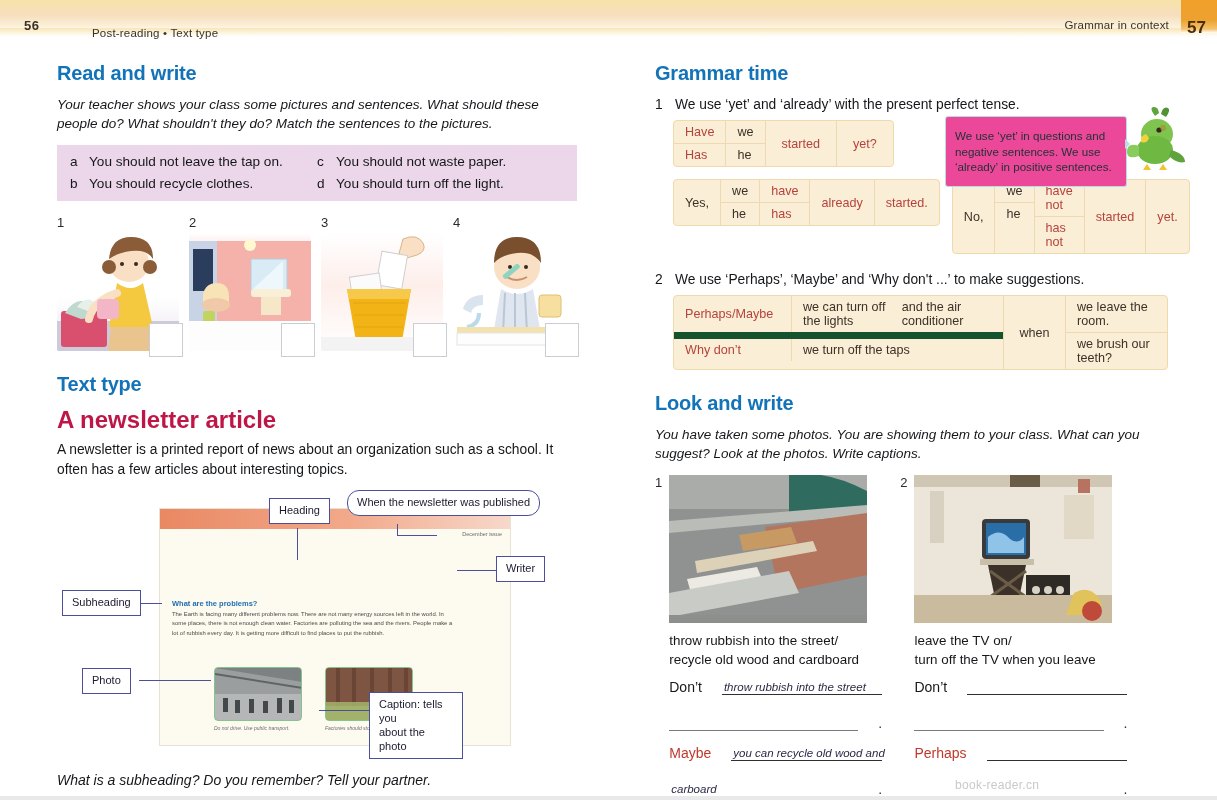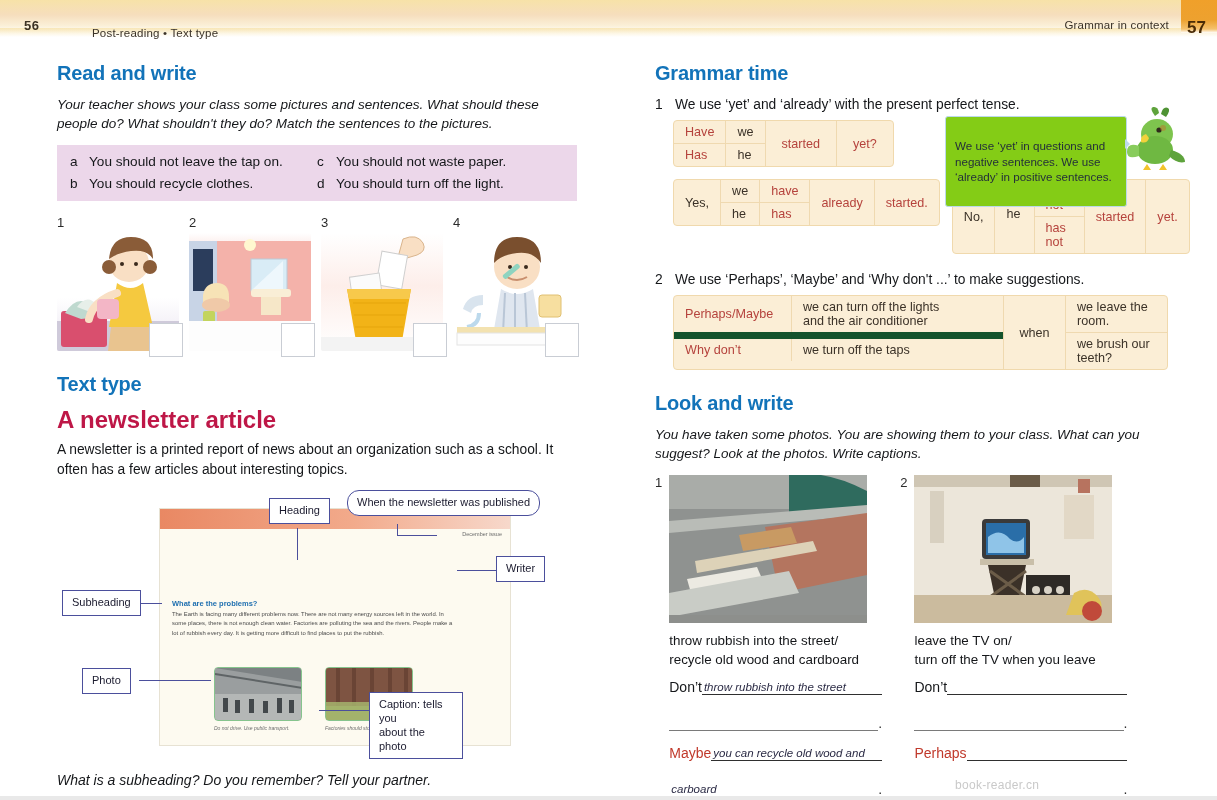--- a/index.html
+++ b/index.html
@@ -161,22 +161,22 @@
   .gcell{
     padding:4px 11px; font-size:12.6px; color:#3b3228;
     border-right:1px solid #efd9b0; display:flex; align-items:center;
   }
   .gcell:last-child{ border-right:none; }
   .gcell.red{ color:#b5423c; }
   .gcell.stack{ flex-direction:column; align-items:flex-start; padding:0; border-right:1px solid #efd9b0;}
   .gcell.stack > div{ padding:4px 11px; width:100%; }
   .gcell.stack > div:first-child{ border-bottom:1px solid #efd9b0; }
   .bubble{
-    position:absolute; background:#84cc16; border:1px solid #bcd9ea;
-    border-radius:3px; padding:21px 9px; font-size:11.6px; color:#24303a;
+    position:absolute; background:#ec4899; border:1px solid #bcd9ea;
+    border-radius:3px; padding:11px 9px; font-size:11.6px; color:#24303a;
     line-height:1.35; width:182px;
   }
   .bubble:after{
     content:""; position:absolute; right:-9px; top:22px;
     border:5px solid transparent; border-left-color:#bcd9ea;
   }
   .parrot{ position:absolute; width:62px; height:66px; }
 
   
   .lw-row{ display:flex; gap:18px; margin-top:12px; }
@@ -186,21 +186,21 @@
   .photo1{
     background:
       linear-gradient(180deg,#9a9a96 0%,#8e8e8a 14%,#7e7e7b 15%,#8c8c89 30%, #b7a89a 31%, #a49387 46%, #8d8d8a 47%, #9b9b97 100%);
     position:relative;
   }
   .photo2{
     background:linear-gradient(180deg,#efe9de 0%,#e8e0d2 55%,#d9cdb8 100%);
     position:relative;
   }
   .cap-text{ font-size:13.4px; color:#15171a; line-height:1.4; margin-top:9px; }
-  .ans-line{ display:flex; align-items:flex-end; gap:0; margin-top:9px; }
+  .ans-line{ display:flex; align-items:flex-end; gap:20px; margin-top:9px; }
   .ans-lead{ font-size:14px; color:#15171a; white-space:nowrap; }
   .ans-lead.red{ color:#c0392b; }
   .rule{ flex:1; border-bottom:1.4px solid #2f2f2f; height:15px; position:relative; }
   .rule.thin{ border-bottom:1px solid #7a7a7a; }
   .hand{
     position:absolute; left:2px; bottom:1px; font-size:11.5px; color:#2a2a44;
     font-style:italic; white-space:nowrap;
   }
   .dot-end{ font-size:14px; color:#2f2f2f; }
   .watermark{
@@ -490,21 +490,21 @@
   <div class="num-item" style="margin-top:18px">
     <span class="n">2</span>
     <span>We use ‘Perhaps’, ‘Maybe’ and ‘Why don't ...’ to make suggestions.</span>
   </div>
 
   <div class="gtable" style="margin-left:18px; display:block; width:495px">
     <div class="grow">
       <div style="flex:0 0 330px; border-right:1px solid #efd9b0">
         <div class="grow" style="border-bottom:7px solid #14532d">
           <div class="gcell red" style="flex:0 0 118px">Perhaps/Maybe</div>
-          <div class="gcell" style="flex:1; flex-direction:column; align-items:flex-start; border-right:none">
+          <div class="gcell" style="flex:1; flex-direction:row; align-items:flex-start; border-right:none">
             <div>we can turn off the lights</div>
             <div>and the air conditioner</div>
           </div>
         </div>
         <div class="grow">
           <div class="gcell red" style="flex:0 0 118px">Why don’t</div>
           <div class="gcell" style="flex:1; border-right:none">we turn off the taps</div>
         </div>
       </div>
       <div class="gcell" style="flex:0 0 62px; justify-content:center">when</div>

